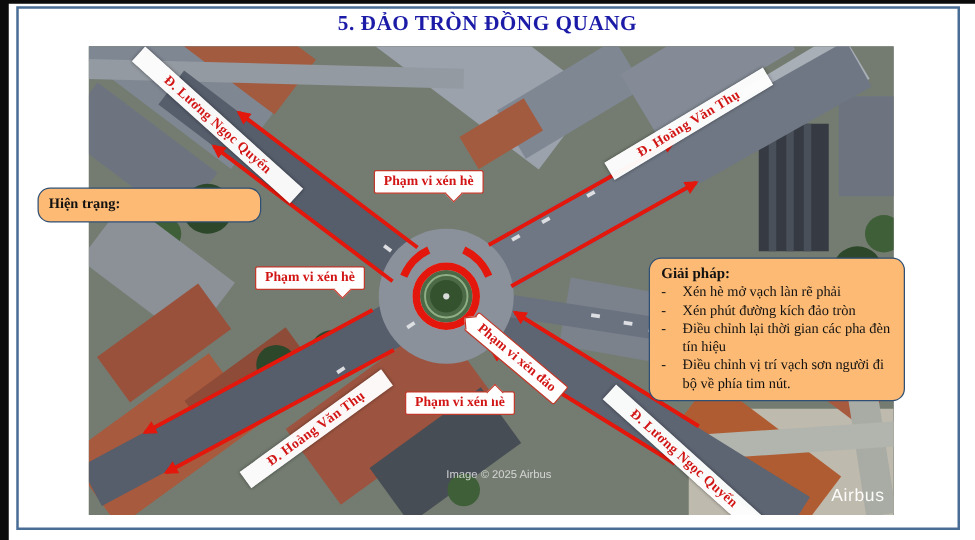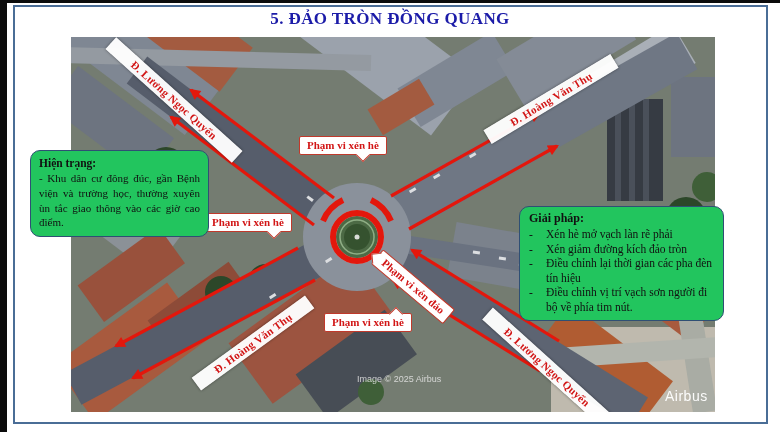--- a/index.html
+++ b/index.html
@@ -20,21 +20,21 @@
        white-space:nowrap;text-align:center;box-shadow:0 0 3px rgba(0,0,0,.45);z-index:4;}
   
   .callout{position:absolute;background:#fff;border:1.6px solid #c0392b;color:#d21616;
        font-weight:bold;font-size:11px;padding:2px 7px 3px;white-space:nowrap;
        border-radius:2px;z-index:5;}
   .tail{position:absolute;width:9px;height:9px;background:#fff;transform:rotate(45deg);}
   .tail.down{bottom:-5.5px;border-right:1.6px solid #c0392b;border-bottom:1.6px solid #c0392b;}
   .tail.up{top:-5.5px;border-left:1.6px solid #c0392b;border-top:1.6px solid #c0392b;}
   .tail.left{left:-5.5px;top:5px;border-left:1.6px solid #c0392b;border-bottom:1.6px solid #c0392b;}
   
-  .infobox{position:absolute;background:#22c55e;border:1.6px solid #2f4f74;border-radius:10px;
+  .infobox{position:absolute;background:#fdba74;border:1.6px solid #2f4f74;border-radius:10px;
        z-index:6;box-sizing:border-box;color:#111;}
   .status-box{left:30px;top:150px;width:179px;padding:5px 8px 6px;
        font-size:11px;line-height:1.33;text-align:justify;}
   .status-box h4{margin:0;font-size:11.5px;}
   .status-box p{margin:0;}
   .solution-box{left:519px;top:206px;width:205px;padding:4px 9px 6px;
        font-size:11.5px;line-height:1.26;}
   .solution-box h4{margin:0 0 1px 0;font-size:12px;}
   .solution-row{display:grid;grid-template-columns:17px 1fr;}
   
@@ -165,32 +165,31 @@
     <span>Phạm vi xén đảo</span>
     <span class="tail left"></span>
   </div>
 
   <div class="wm-airbus">Image © 2025 Airbus</div>
   <div class="wm-google">Airbus</div>
 </div>
 
 <div class="infobox status-box">
   <h4>Hiện trạng:</h4>
-  <p>- Khu dân cư đông đúc, gần Bệnh viện và trường học, thường xuyên ùn tắc giao thông vào các giờ cao điểm.</p>
 </div>
 
 <div class="infobox solution-box">
   <h4>Giải pháp:</h4>
   <div class="solution-row">
     <span>-</span>
     <span>Xén hè mở vạch làn rẽ phải</span>
   </div>
   <div class="solution-row">
     <span>-</span>
-    <span>Xén giảm đường kích đảo tròn</span>
+    <span>Xén phút đường kích đảo tròn</span>
   </div>
   <div class="solution-row">
     <span>-</span>
     <span>Điều chỉnh lại thời gian các pha đèn tín hiệu</span>
   </div>
   <div class="solution-row">
     <span>-</span>
     <span>Điều chỉnh vị trí vạch sơn người đi bộ về phía tim nút.</span>
   </div>
 </div>

